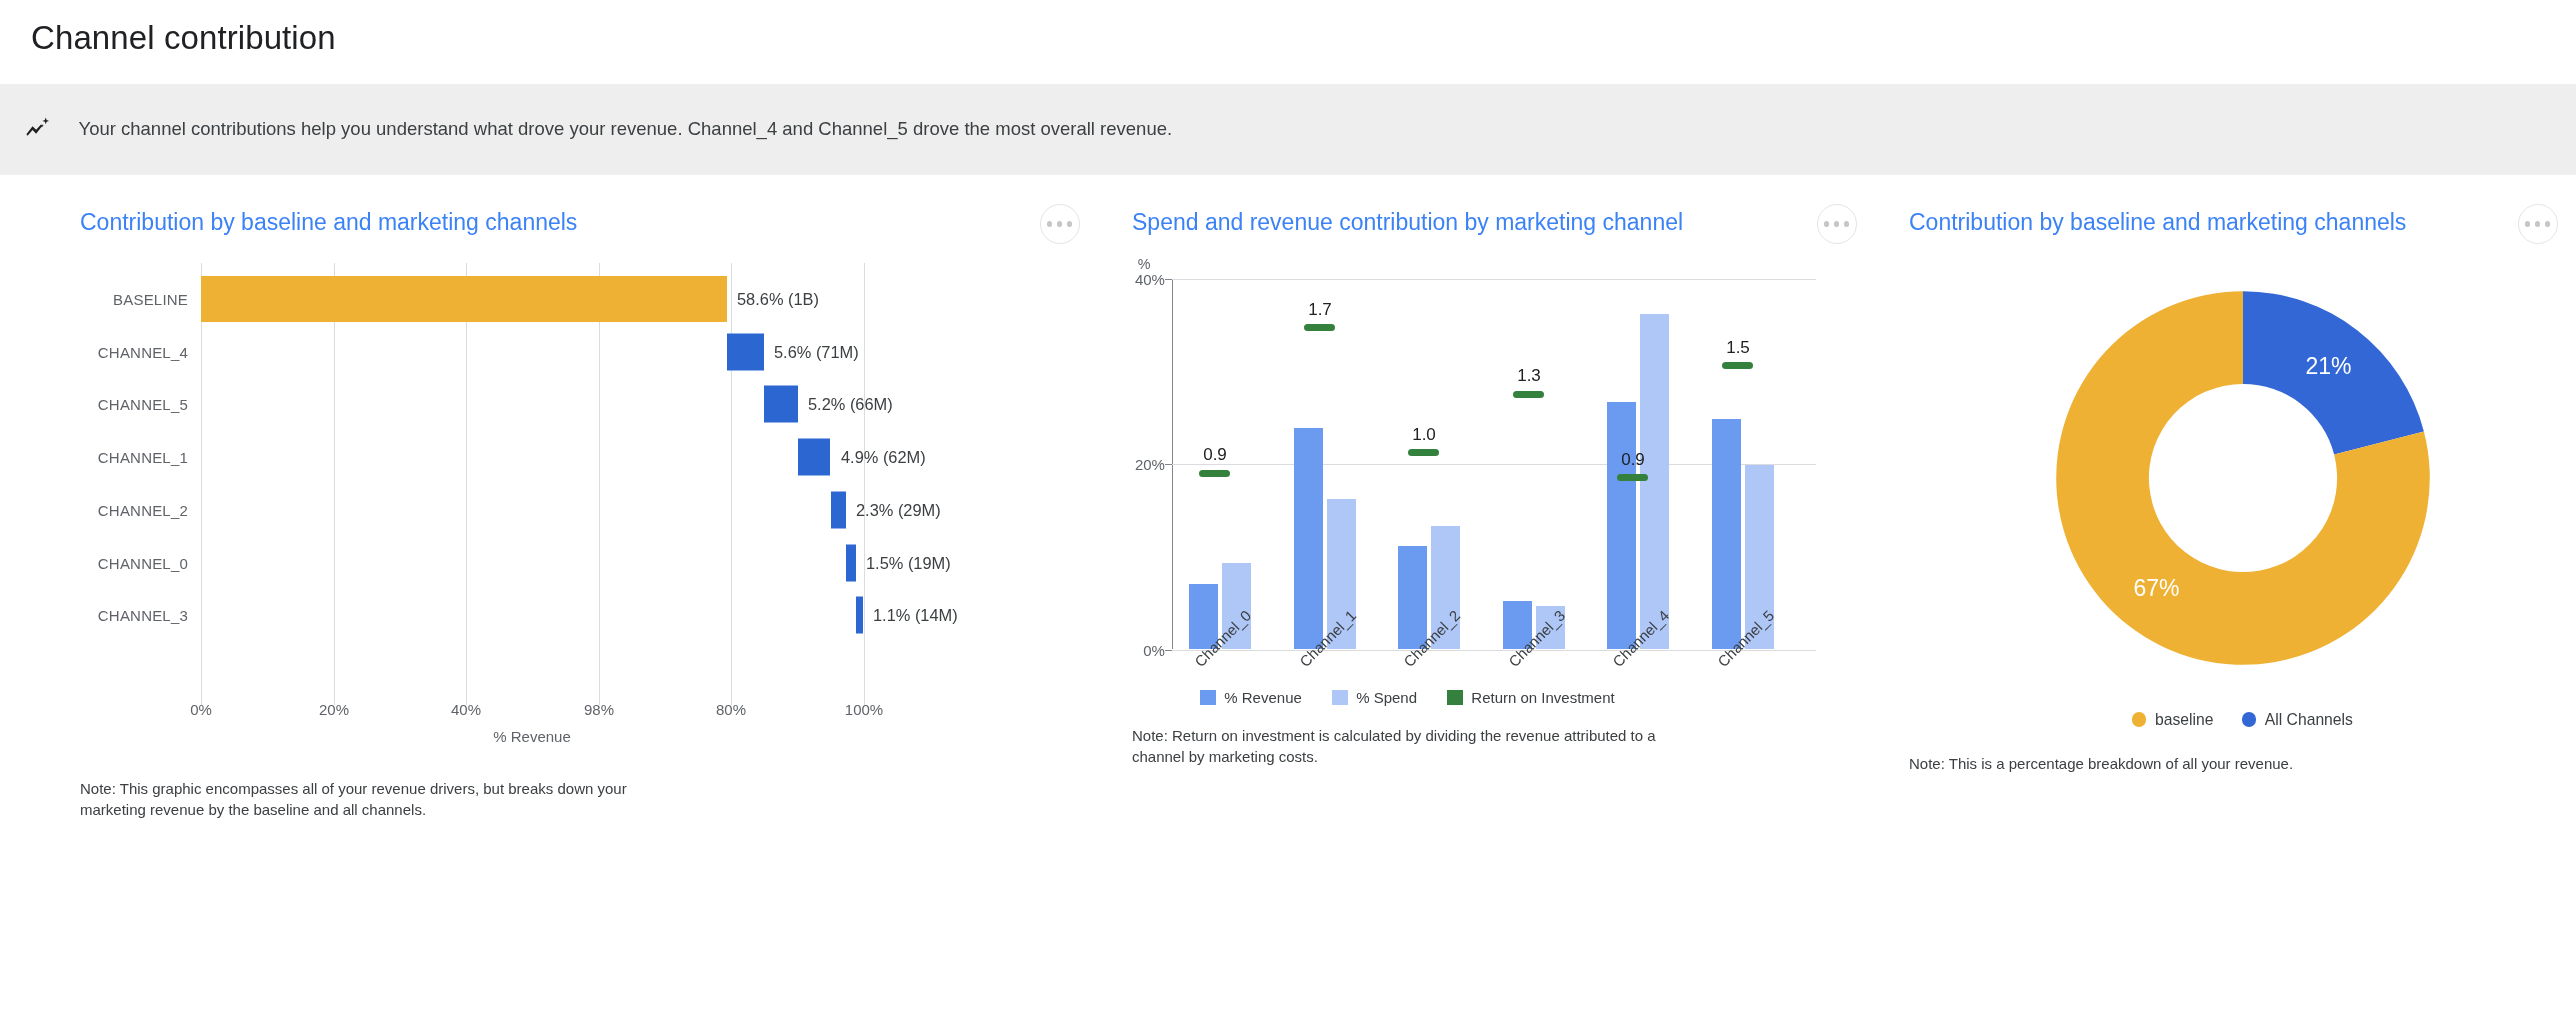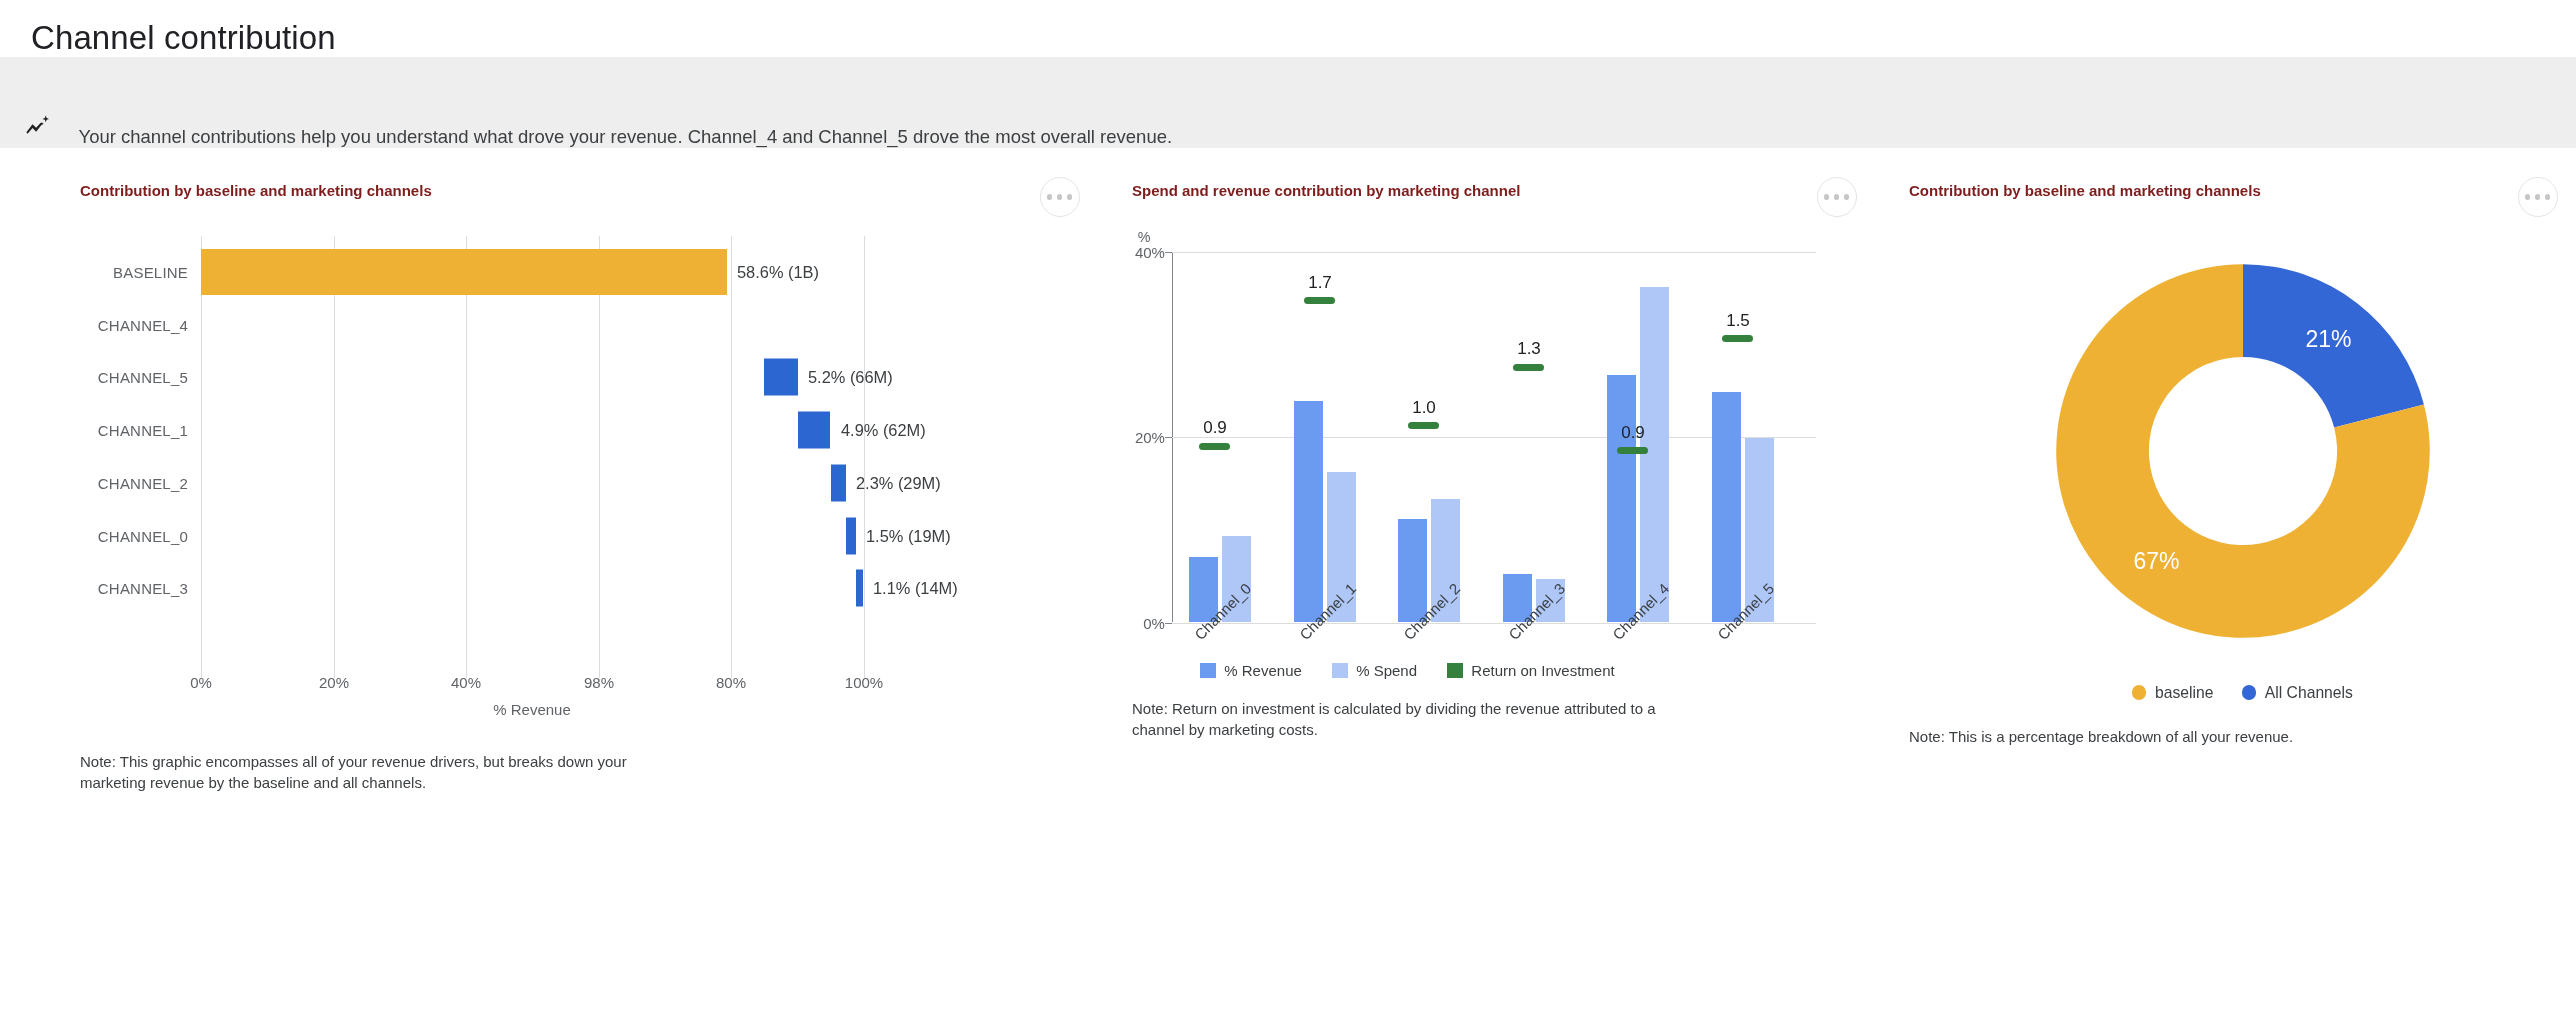--- a/index.html
+++ b/index.html
@@ -14,24 +14,25 @@
   .page-title {
     font-size: 33px;
     font-weight: 400;
     color: #202124;
     padding: 18.5px 0 0 31px;
     letter-spacing: 0.1px;
   }
 
   
   .insight-banner {
+    margin-top: 27px;
     height: 91px;
     background: #eeeeee;
     display: flex;
-    align-items: flex-end;
+    align-items: center;
     padding-left: 18.5px;
   }
   .insight-icon {
     width: 40px; height: 40px;
     display: flex; align-items: center; justify-content: center;
     flex: 0 0 auto;
   }
   .insight-text {
     font-size: 18.5px;
     color: #3c4043;
@@ -48,23 +49,23 @@
   .panel-2 { width: 777px; padding-left: 34px; }
   .panel-3 { width: 701px; padding-left: 34px; }
 
   .panel-head {
     display: flex;
     align-items: flex-start;
     justify-content: space-between;
     padding-right: 18.5px;
   }
   .panel-title {
-    font-size: 15px;
-    font-weight: 700;
-    color: #7f1d1d;
+    font-size: 23px;
+    font-weight: 400;
+    color: #3b82f6;
     line-height: 1.2;
     white-space: nowrap;
   }
   .kebab-btn {
     width: 40px; height: 40px;
     border: 0.7px solid #e4e4e4;
     border-radius: 50%;
     display: flex; align-items: center; justify-content: center;
     gap: 4.3px;
     background: #fff;
@@ -273,20 +274,24 @@
       <div id="wf-rows">
           <div class="wf-row" style="top: 10px;">
             <div class="wf-cat">BASELINE</div>
             <div class="wf-plot">
               <div class="wf-bar" style="left: 0px; width: 526px; background: rgb(238, 177, 51); height: 46px;"></div>
               <div class="wf-label" style="left: 536px;">58.6% (1B)</div>
             </div>
           </div>
           <div class="wf-row" style="top: 63px;">
             <div class="wf-cat">CHANNEL_4</div>
+            <div class="wf-plot">
+              <div class="wf-bar" style="left: 526px; width: 37px; background: rgb(43, 102, 209);"></div>
+              <div class="wf-label" style="left: 573px;">5.6% (71M)</div>
+            </div>
           </div>
           <div class="wf-row" style="top: 115px;">
             <div class="wf-cat">CHANNEL_5</div>
             <div class="wf-plot">
               <div class="wf-bar" style="left: 563px; width: 34px; background: rgb(43, 102, 209);"></div>
               <div class="wf-label" style="left: 607px;">5.2% (66M)</div>
             </div>
           </div>
           <div class="wf-row" style="top: 168px;">
             <div class="wf-cat">CHANNEL_1</div>

